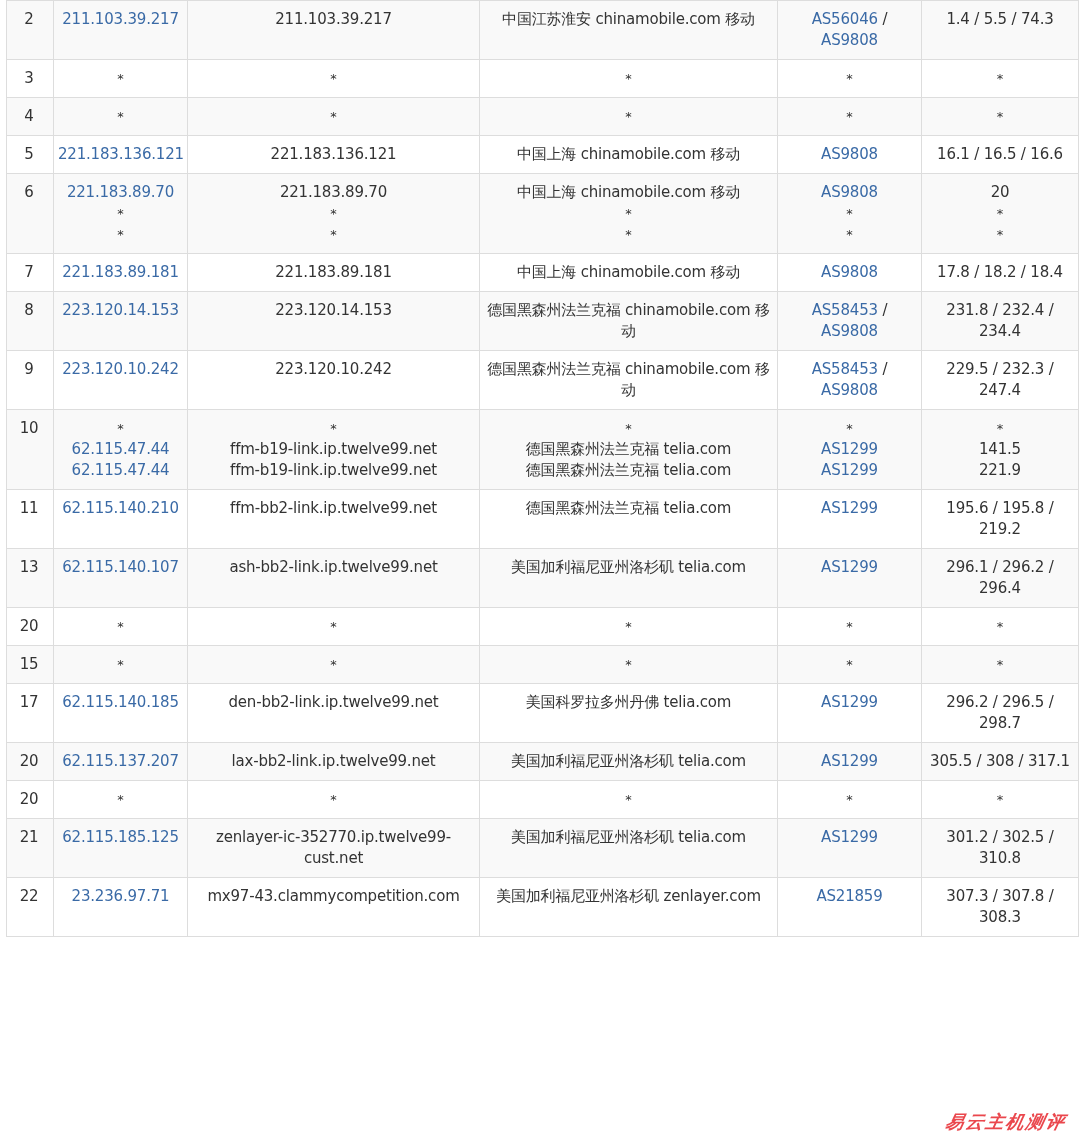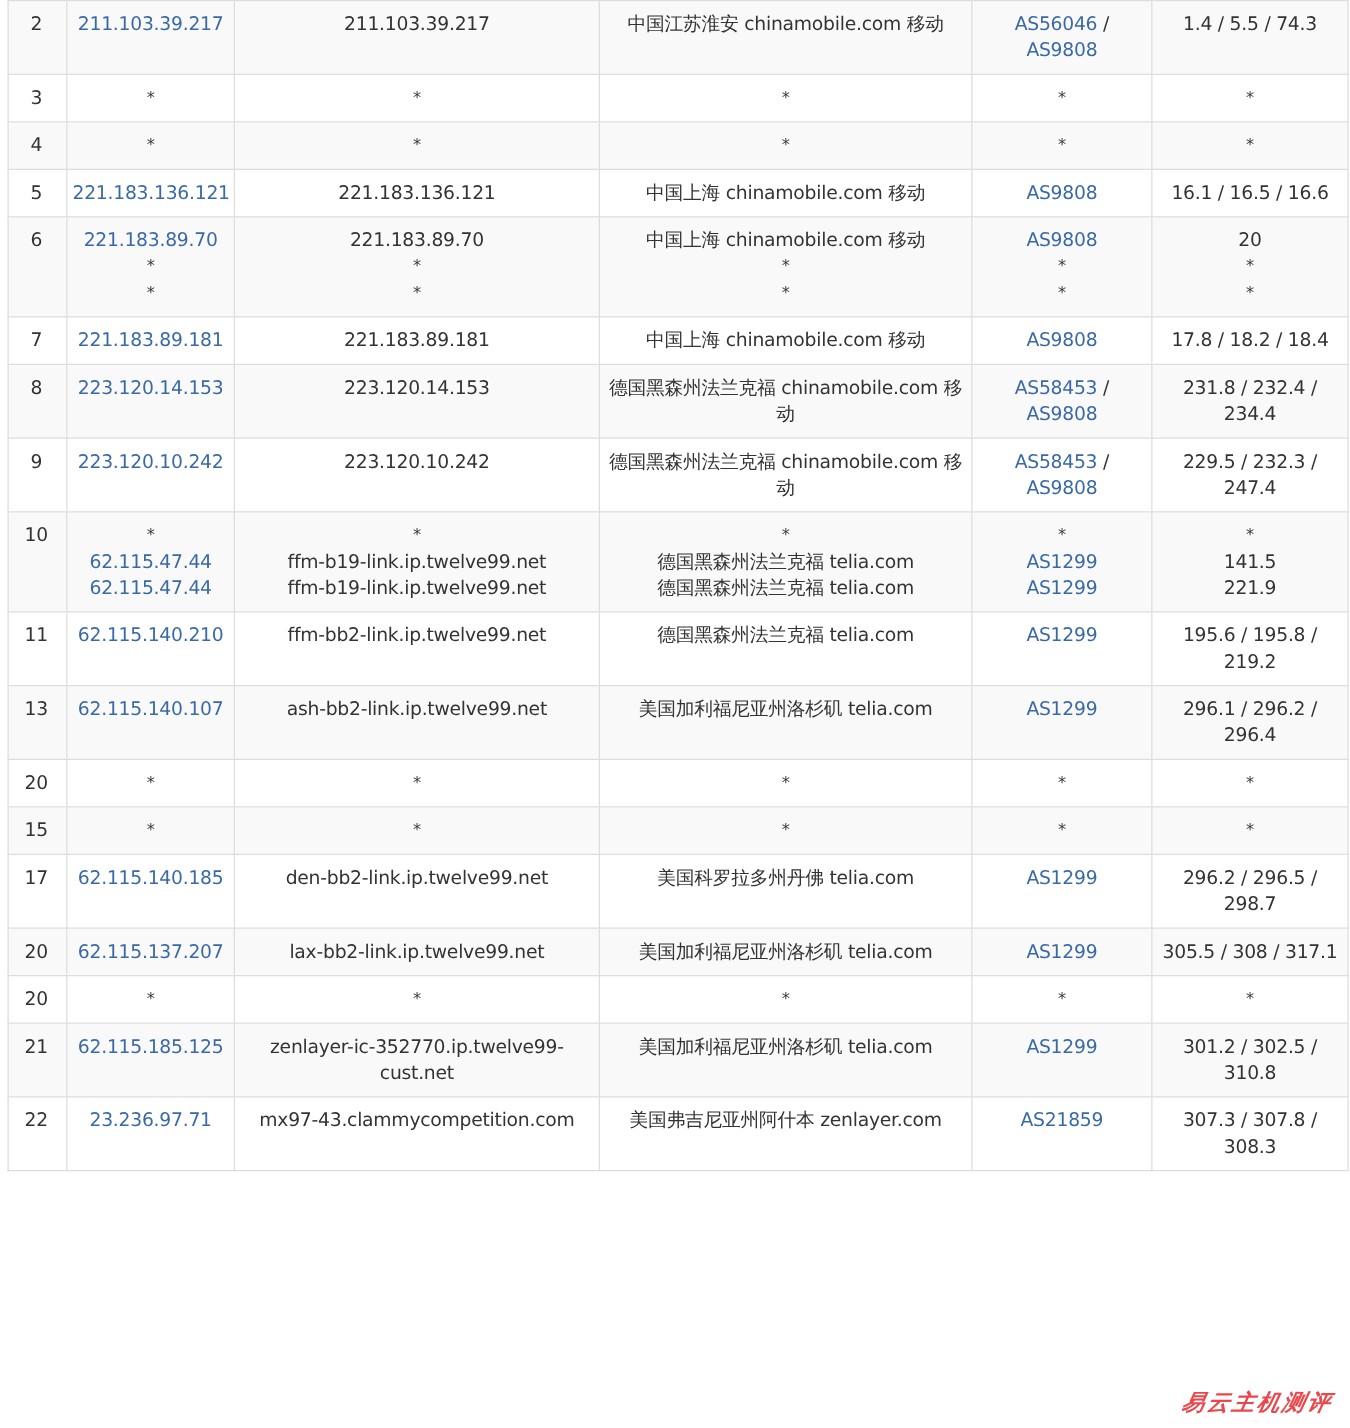--- a/index.html
+++ b/index.html
@@ -406,21 +406,21 @@
           <td class="hop">
             <span class="line">22</span>
           </td>
           <td class="ip">
             <a href="#" class="line">23.236.97.71</a>
           </td>
           <td class="host">
             <span class="line">mx97-43.clammycompetition.com</span>
           </td>
           <td class="loc">
-            <span class="line">美国弗吉尼亚州阿什本 zenlayer.com</span>
+            <span class="line">美国加利福尼亚州洛杉矶 zenlayer.com</span>
           </td>
           <td class="as">
             <a href="#" class="line">AS21859</a>
           </td>
           <td class="lat">
             <span class="line">307.3 / 307.8 / 308.3</span>
           </td>
         </tr>
       </tbody>
   </table>

